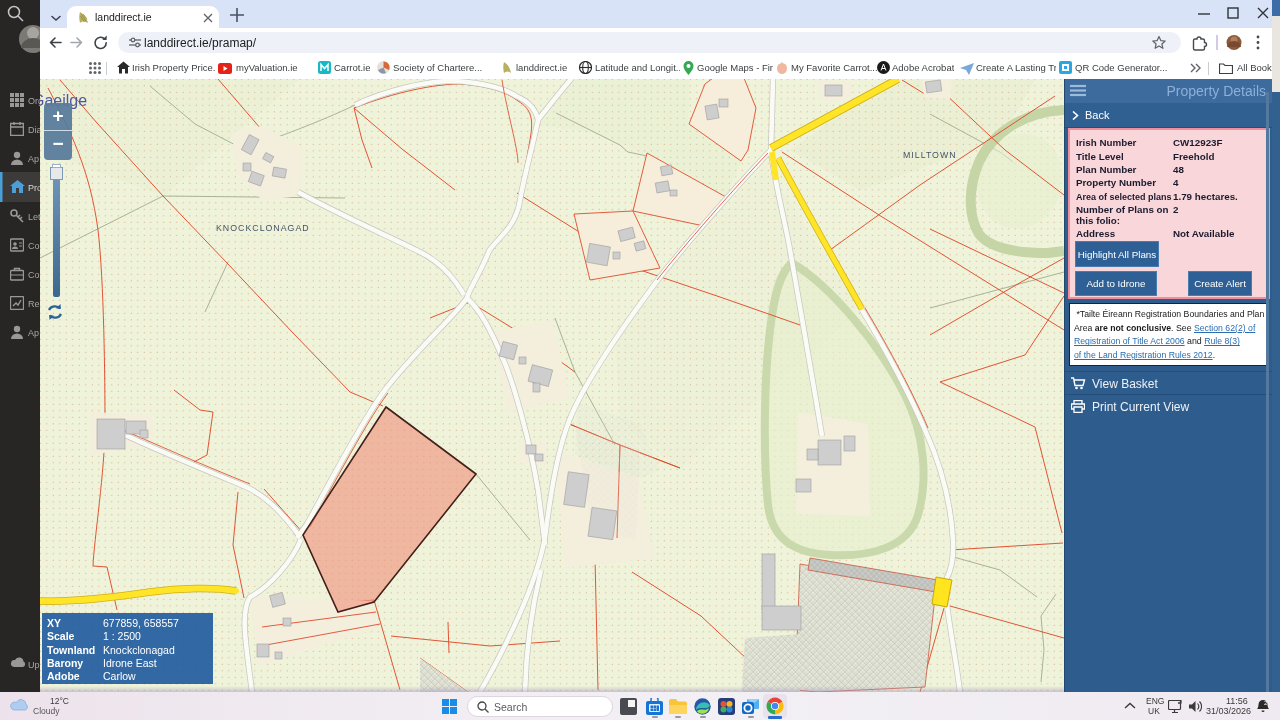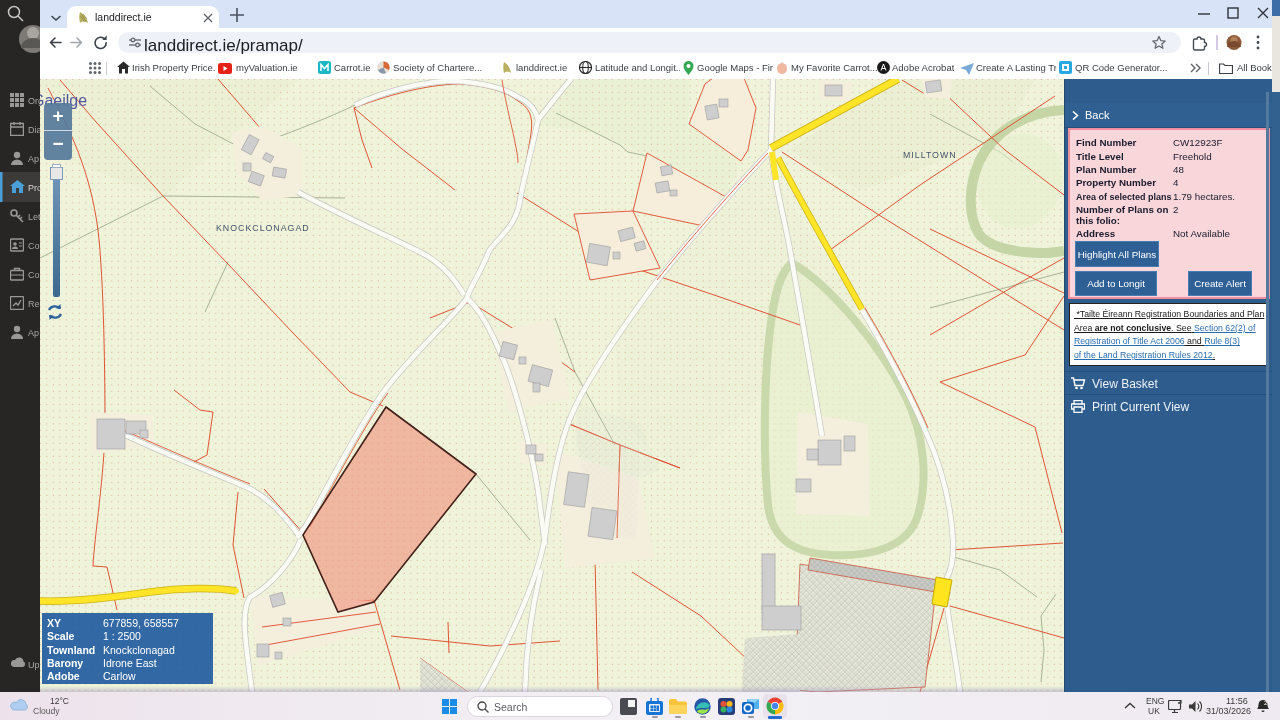--- a/index.html
+++ b/index.html
@@ -18,23 +18,23 @@
 .bk { position:absolute; top:5px; height:14px; white-space:nowrap; overflow:hidden; }
 .bi { position:absolute; top:4px; }
 #mapwrap { left:40px; top:79px; width:1024px; height:613px; overflow:hidden; background:#eef3da; }
 #sidebar { left:1064px; top:79px; width:208px; height:613px; background:#2e5c8d; color:#fff; overflow:hidden; z-index:3; border-left:1px solid #23486e; }
 #sbhead { position:absolute; left:0; top:0; width:208px; height:24px; background:#3d6b9e; }
 #sbtitle { position:absolute; right:7px; top:4px; font-size:14px; color:#8cb0d8; }
 #backrow { position:absolute; left:0; top:24px; width:208px; height:25px; background:#305f91; border-bottom:1px solid #264e7a; color:#fff; font-size:11px; }
 #pinkpanel { position:absolute; left:3px; top:49px; width:202px; height:171px; background:#f8d6d9; border:2px solid #ef8f9e; }
 .prow { position:absolute; left:6px; width:194px; font-size:9.8px; color:#1b1b2f; }
 .prow b { font-weight:bold; }
-.prow .v { position:absolute; left:97px; font-weight:normal; }
+.prow .v { position:absolute; left:97px; font-weight:bold; }
 .sbbtn { position:absolute; background:#2e6095; border:1px solid #477cb0; color:#fff; font-size:9.8px; text-align:center; white-space:nowrap; overflow:hidden; }
-#whitebox { position:absolute; left:4px; top:224px; width:200px; height:63px; background:#fff; border:1px solid #222; color:#1a1a1a; font-size:8.7px; line-height:13.7px; padding:4px 6px 0 4px; white-space:nowrap;text-decoration:underline; }
+#whitebox { position:absolute; left:4px; top:224px; width:200px; height:63px; background:#fff; border:1px solid #222; color:#1a1a1a; font-size:8.7px; line-height:13.7px; padding:4px 6px 0 4px; white-space:nowrap; }
 #whitebox a { color:#2a6db0; text-decoration:underline; }
 .sbrow { position:absolute; left:0; width:208px; height:23px; border-top:1px solid #264e7a; font-size:12px; color:#ecf2f8; }
 .sbrow svg { position:absolute; left:6px; top:5px; }
 .sbrow span { position:absolute; left:27px; top:5px; }
 #infobox { left:42px; top:613px; width:171px; height:71px; background:rgba(39,96,160,0.95); color:#fff; font-size:10.5px; z-index:2; }
 .irow { position:absolute; left:5px; }
 .irow .v { position:absolute; left:56px; font-weight:normal; white-space:nowrap; }
 #zoomctl { left:44px; top:103px; width:28px; height:57px; background:rgba(86,121,155,0.92); border-radius:4px; z-index:2; }
 #gaeilge { left:32px; top:83px; font-size:16px; color:#5058a0; z-index:2;margin-top:9px; }
 #slider { left:50px; top:167px; width:13px; height:130px; z-index:2; }
@@ -379,21 +379,21 @@
   </svg>
   <div id="omni">
     <svg width="14" height="14" style="position:absolute;left:10px;top:4px">
           <g stroke="#5f6368" stroke-width="1.3" fill="none">
             <line x1="1" y1="4" x2="13" y2="4"></line>
             <line x1="1" y1="9" x2="13" y2="9"></line>
             <circle cx="5" cy="4" r="1.8" fill="#eef1f8"></circle>
             <circle cx="9.5" cy="9" r="1.8" fill="#eef1f8"></circle>
           </g>
         </svg>
-    <span style="position:absolute;left:26px;top:4px;font-size:17px;color:#202124">landdirect.ie/pramap/</span>
+    <span style="position:absolute;left:26px;top:4px;font-size:12px;color:#202124">landdirect.ie/pramap/</span>
     <svg width="16" height="16" style="position:absolute;right:14px;top:3px">
           <path d="M8,1.5 L9.8,5.6 14.2,6 10.9,9 11.9,13.3 8,11 4.1,13.3 5.1,9 1.8,6 6.2,5.6 Z" fill="none" stroke="#5f6368" stroke-width="1.2" stroke-linejoin="round"></path>
         </svg>
   </div>
   <svg width="130" height="29" style="position:absolute;left:1145px;top:0">
     <path d="M10,11 h2 a2,2 0 1 1 4,0 h2 a1.5,1.5 0 0 1 1.5,1.5 v2 a2,2 0 1 1 0,4 v2 a1.5,1.5 0 0 1 -1.5,1.5 h-8 a1.5,1.5 0 0 1 -1.5,-1.5 v-8 a1.5,1.5 0 0 1 1.5,-1.5 Z" fill="none" stroke="#454a50" stroke-width="1.4"></path>
     <line x1="32" y1="7" x2="32" y2="22" stroke="#d5c9e8" stroke-width="2"></line>
     <circle cx="49" cy="14.5" r="7.5" fill="#8a5a3a"></circle>
     <circle cx="49" cy="12" r="3.5" fill="#b08058"></circle>
     <path d="M42,19 a7,6 0 0 1 14,0" fill="#7a4a30"></path>
@@ -477,37 +477,47 @@
   <svg width="12" height="10" class="bi" style="left:1150px;top:6px">
         <path d="M1,1 L5,5 L1,9 M6,1 L10,5 L6,9" fill="none" stroke="#5f6368" stroke-width="1.4"></path>
       </svg>
   <div style="position:absolute;left:1168px;top:5px;width:1px;height:13px;background:#c8cbcf"></div>
   <svg width="14" height="12" class="bi" style="left:1179px;top:5px">
         <path d="M0.5,2 h4 l1.5,1.5 h7.5 v8 h-13 Z" fill="none" stroke="#3c4043" stroke-width="1.2"></path>
       </svg>
   <div class="bk" style="left:1197px">All Bookmarks</div>
 </div>
 <div class="abs" id="sidebar">
+  <div id="sbhead">
+    <svg width="16" height="13" style="position:absolute;left:5px;top:5px">
+          <g stroke="#9dbbd9" stroke-width="2.2">
+            <line x1="0" y1="2" x2="16" y2="2"></line>
+            <line x1="0" y1="6.5" x2="16" y2="6.5"></line>
+            <line x1="0" y1="11" x2="16" y2="11"></line>
+          </g>
+        </svg>
+    <div id="sbtitle">Property Details</div>
+  </div>
   <div id="backrow">
     <svg width="7" height="9" style="position:absolute;left:7px;top:8px">
           <path d="M1,0.5 L5.5,4.5 L1,8.5" fill="none" stroke="#fff" stroke-width="1.6"></path>
         </svg>
     <span style="position:absolute;left:20px;top:6px">Back</span>
   </div>
   <div id="pinkpanel">
-    <div class="prow" style="top:7px"><b>Find Number</b><span class="v">CW12923F</span></div>
+    <div class="prow" style="top:7px"><b>Irish Number</b><span class="v">CW12923F</span></div>
     <div class="prow" style="top:21px"><b>Title Level</b><span class="v">Freehold</span></div>
     <div class="prow" style="top:34px"><b>Plan Number</b><span class="v">48</span></div>
     <div class="prow" style="top:47px"><b>Property Number</b><span class="v">4</span></div>
     <div class="prow" style="top:61px"><b style="font-size:9px">Area of selected plans</b><span class="v">1.79 hectares.</span></div>
     <div class="prow" style="top:74px"><b>Number of Plans on</b><span class="v">2</span></div>
     <div class="prow" style="top:85px"><b>this folio:</b></div>
     <div class="prow" style="top:98px"><b>Address</b><span class="v">Not Available</span></div>
     <div class="sbbtn" style="left:5px;top:111px;width:84px;height:26px;line-height:25px">Highlight All Plans</div>
-    <div class="sbbtn" style="left:5px;top:141px;width:82px;height:25px;line-height:24px">Add to Longit</div>
+    <div class="sbbtn" style="left:5px;top:141px;width:82px;height:25px;line-height:24px">Add to Idrone</div>
     <div class="sbbtn" style="left:118px;top:141px;width:64px;height:25px;line-height:24px">Create Alert</div>
   </div>
   <div id="whitebox">&nbsp;*Tailte Éireann Registration Boundaries and Plan<br>Area <b>are not conclusive</b>. <span style="font-size:8.8px">See</span> <a>Section 62(2) of</a><br><a>Registration of Title Act 2006</a> <span style="font-size:8.8px">and</span> <a>Rule 8(3)</a><br><a>of the Land Registration Rules 2012</a>.</div>
   <div class="sbrow" style="top:292px">
     <svg width="15" height="13">
           <path d="M0,1 h2.5 l1.5,7.5 h8 l1.5,-5.5 h-10" fill="none" stroke="#fff" stroke-width="1.4"></path>
           <circle cx="5.5" cy="11" r="1.3" fill="#fff"></circle>
           <circle cx="10.5" cy="11" r="1.3" fill="#fff"></circle>
         </svg>
     <span>View Basket</span>

